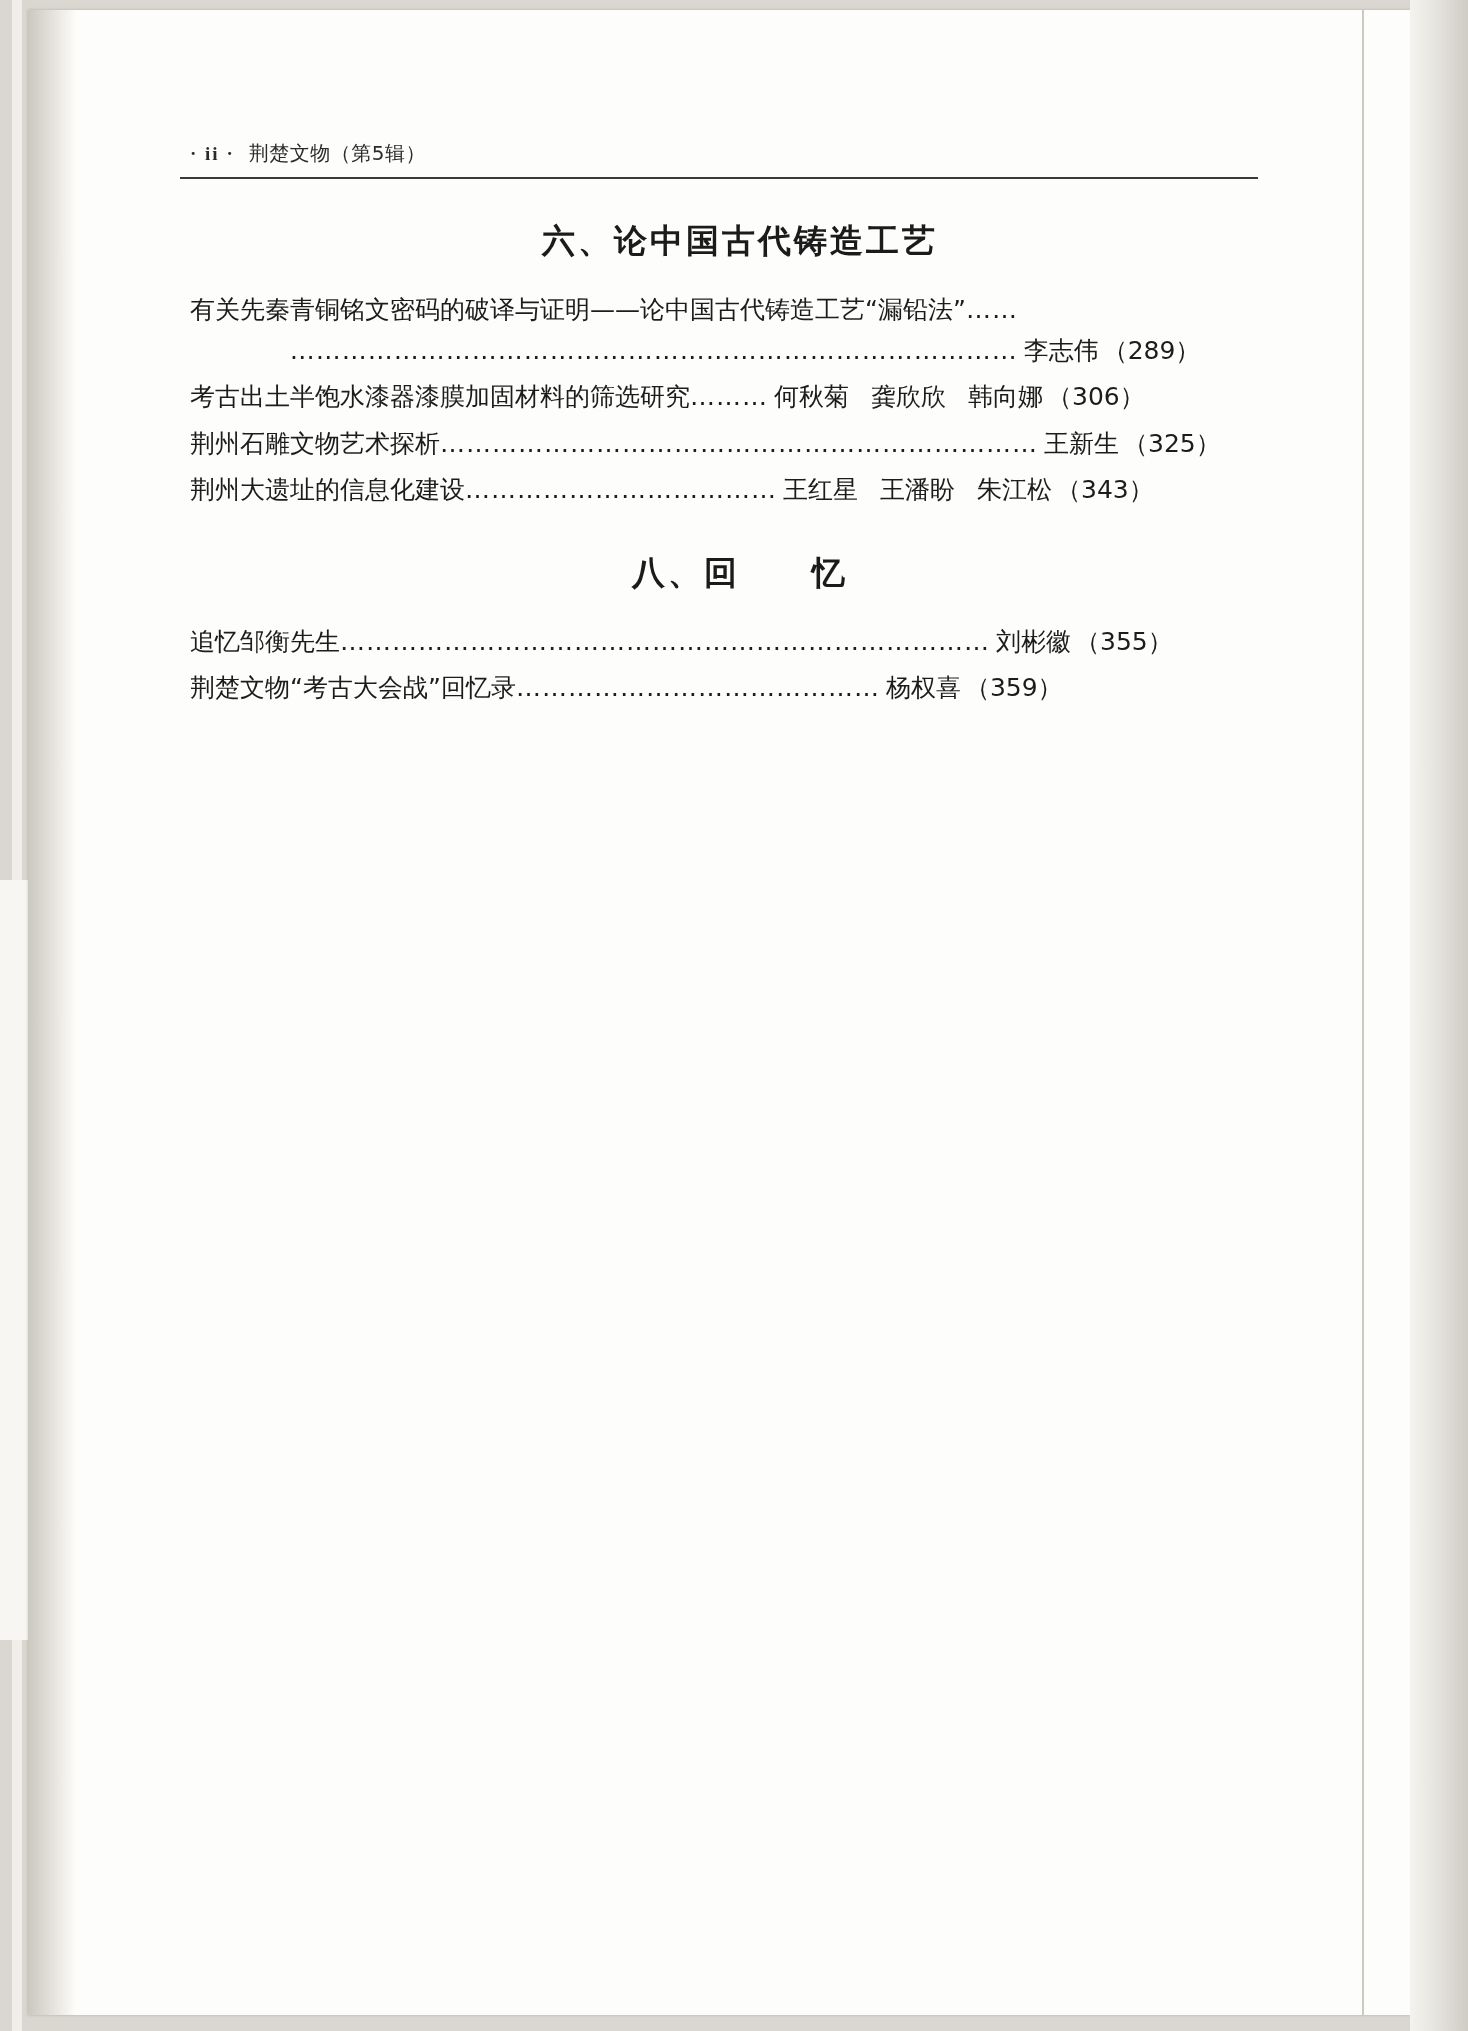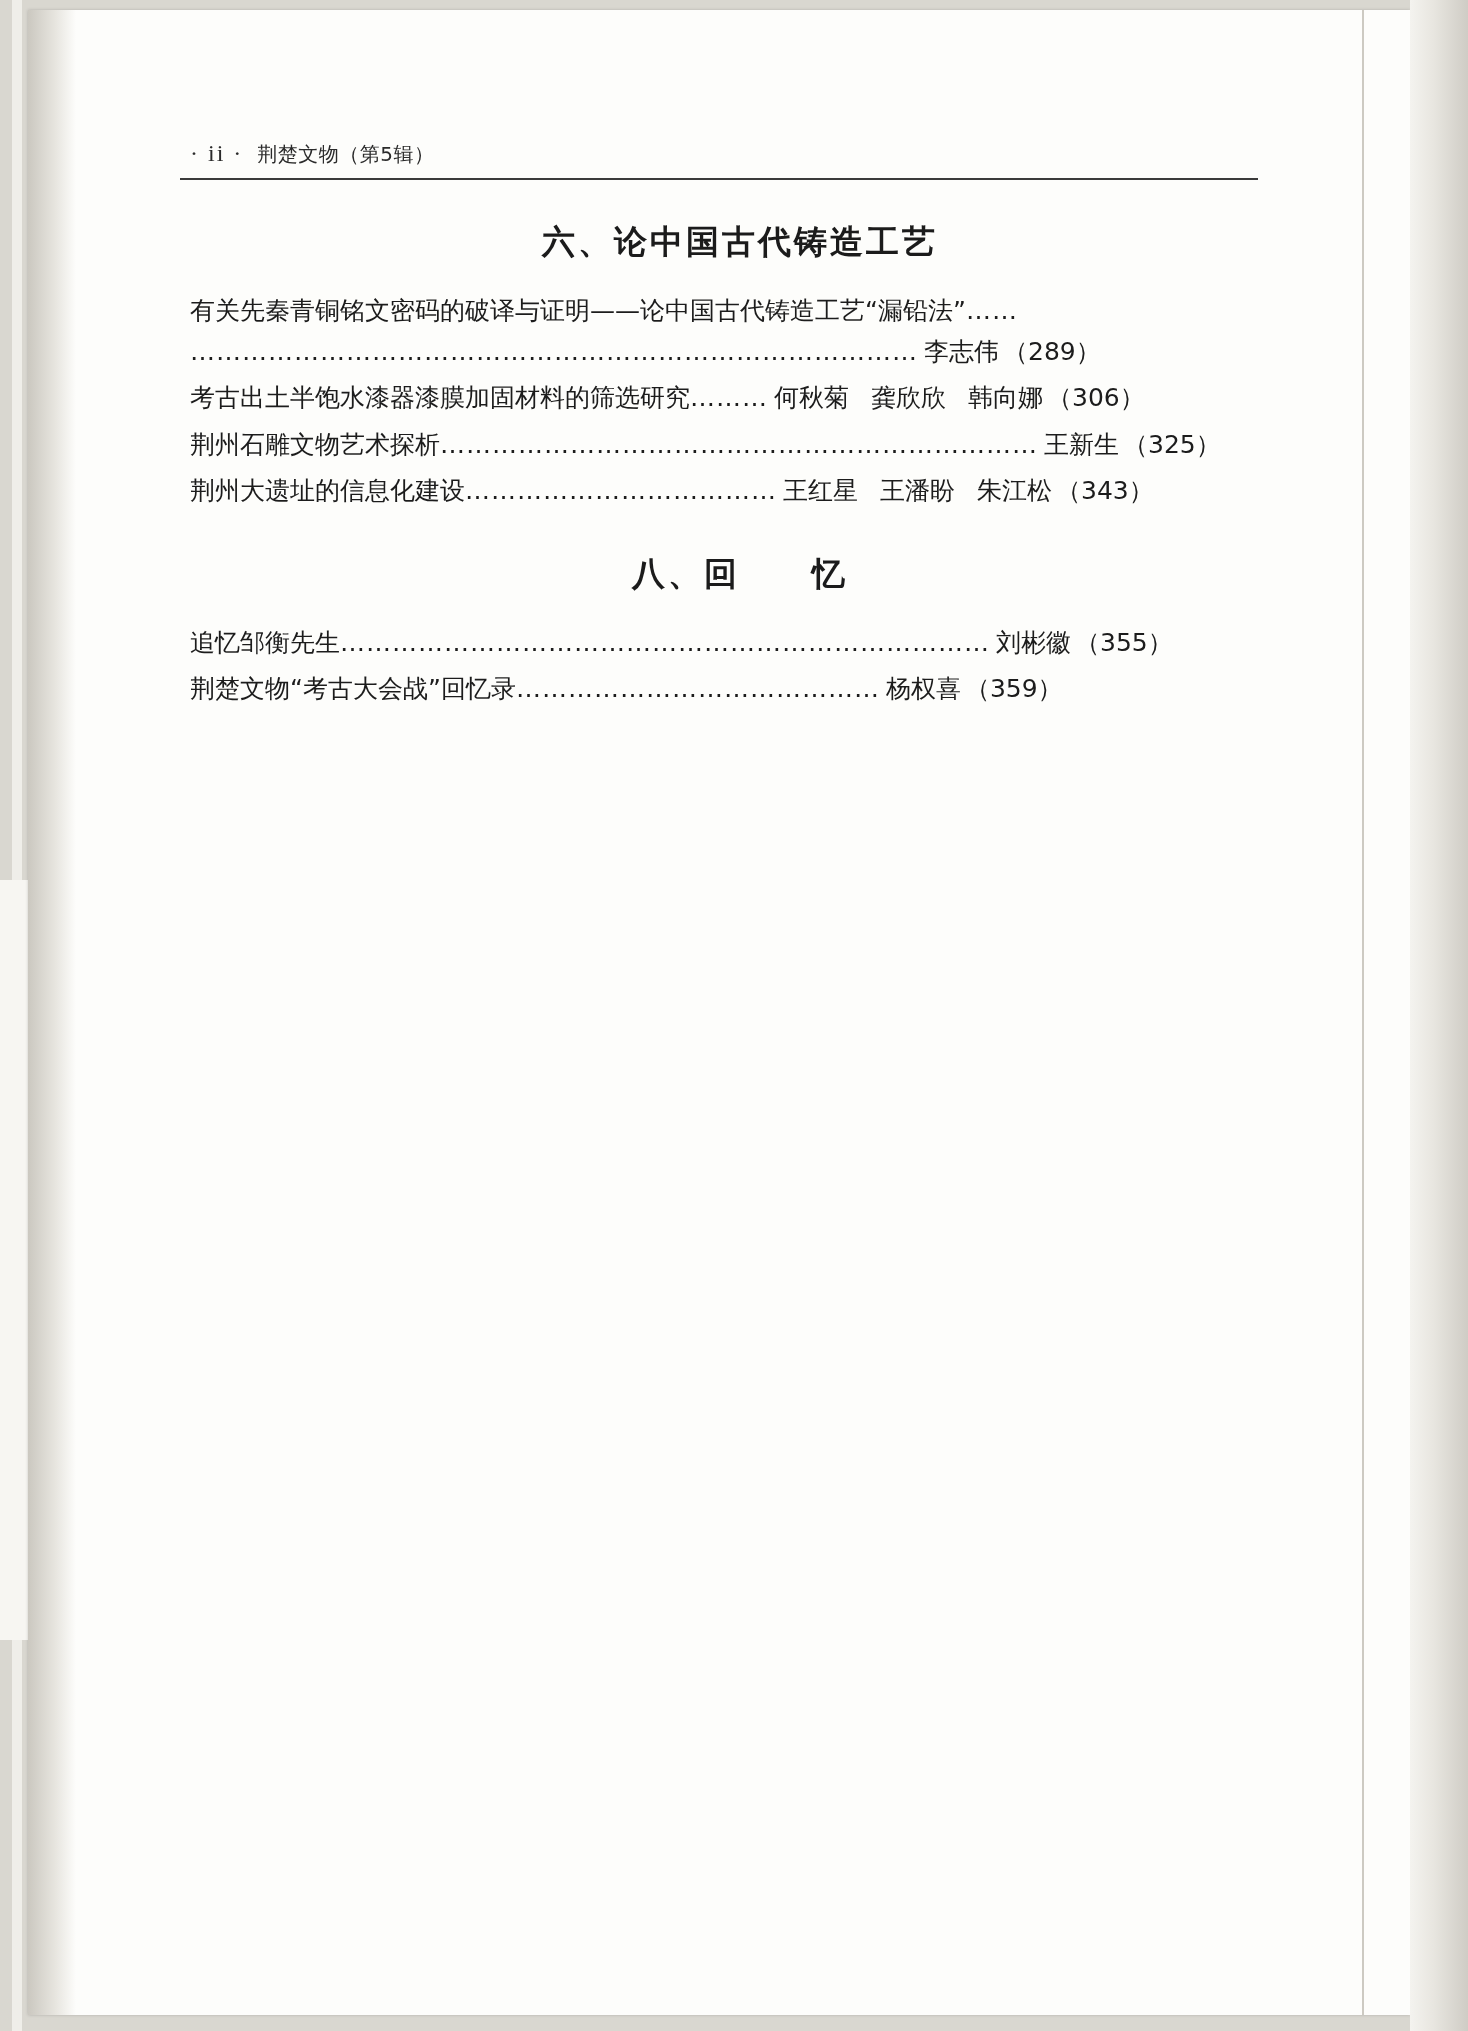--- a/index.html
+++ b/index.html
@@ -82,22 +82,23 @@
     display: flex;
     align-items: baseline;
     gap: 14px;
     font-size: 20px;
     color: #2b2b2b;
     letter-spacing: 0.5px;
     padding-left: 10px;
   }
   .running-head .folio {
     font-family: "Liberation Serif", serif;
-    font-size: 24px;
+    font-size: 19px;
     letter-spacing: 2px;
+    font-weight: bold;
   }
   .running-head .book {
     font-family: "DejaVu Sans", "Liberation Sans", sans-serif;
     font-size: 20px;
     text-align: center;
   }
   .rule {
     margin-top: 10px;
     height: 2px;
     background: #3a3a3a;
@@ -136,21 +137,21 @@
     margin-right: 22px;
   }
   .entry .author:last-of-type {
     margin-right: 4px;
   }
   .entry .page {
     white-space: nowrap;
   }
   .entry .cont {
     display: block;
-    text-align: left;
+    text-align: center;
     white-space: nowrap;
   }
 </style>
 </head>
 <body>
 
 <div class="scan">
   <div class="edge-line-left"></div>
   <div class="corner-fold"></div>
   <div class="page-sheet"></div>

